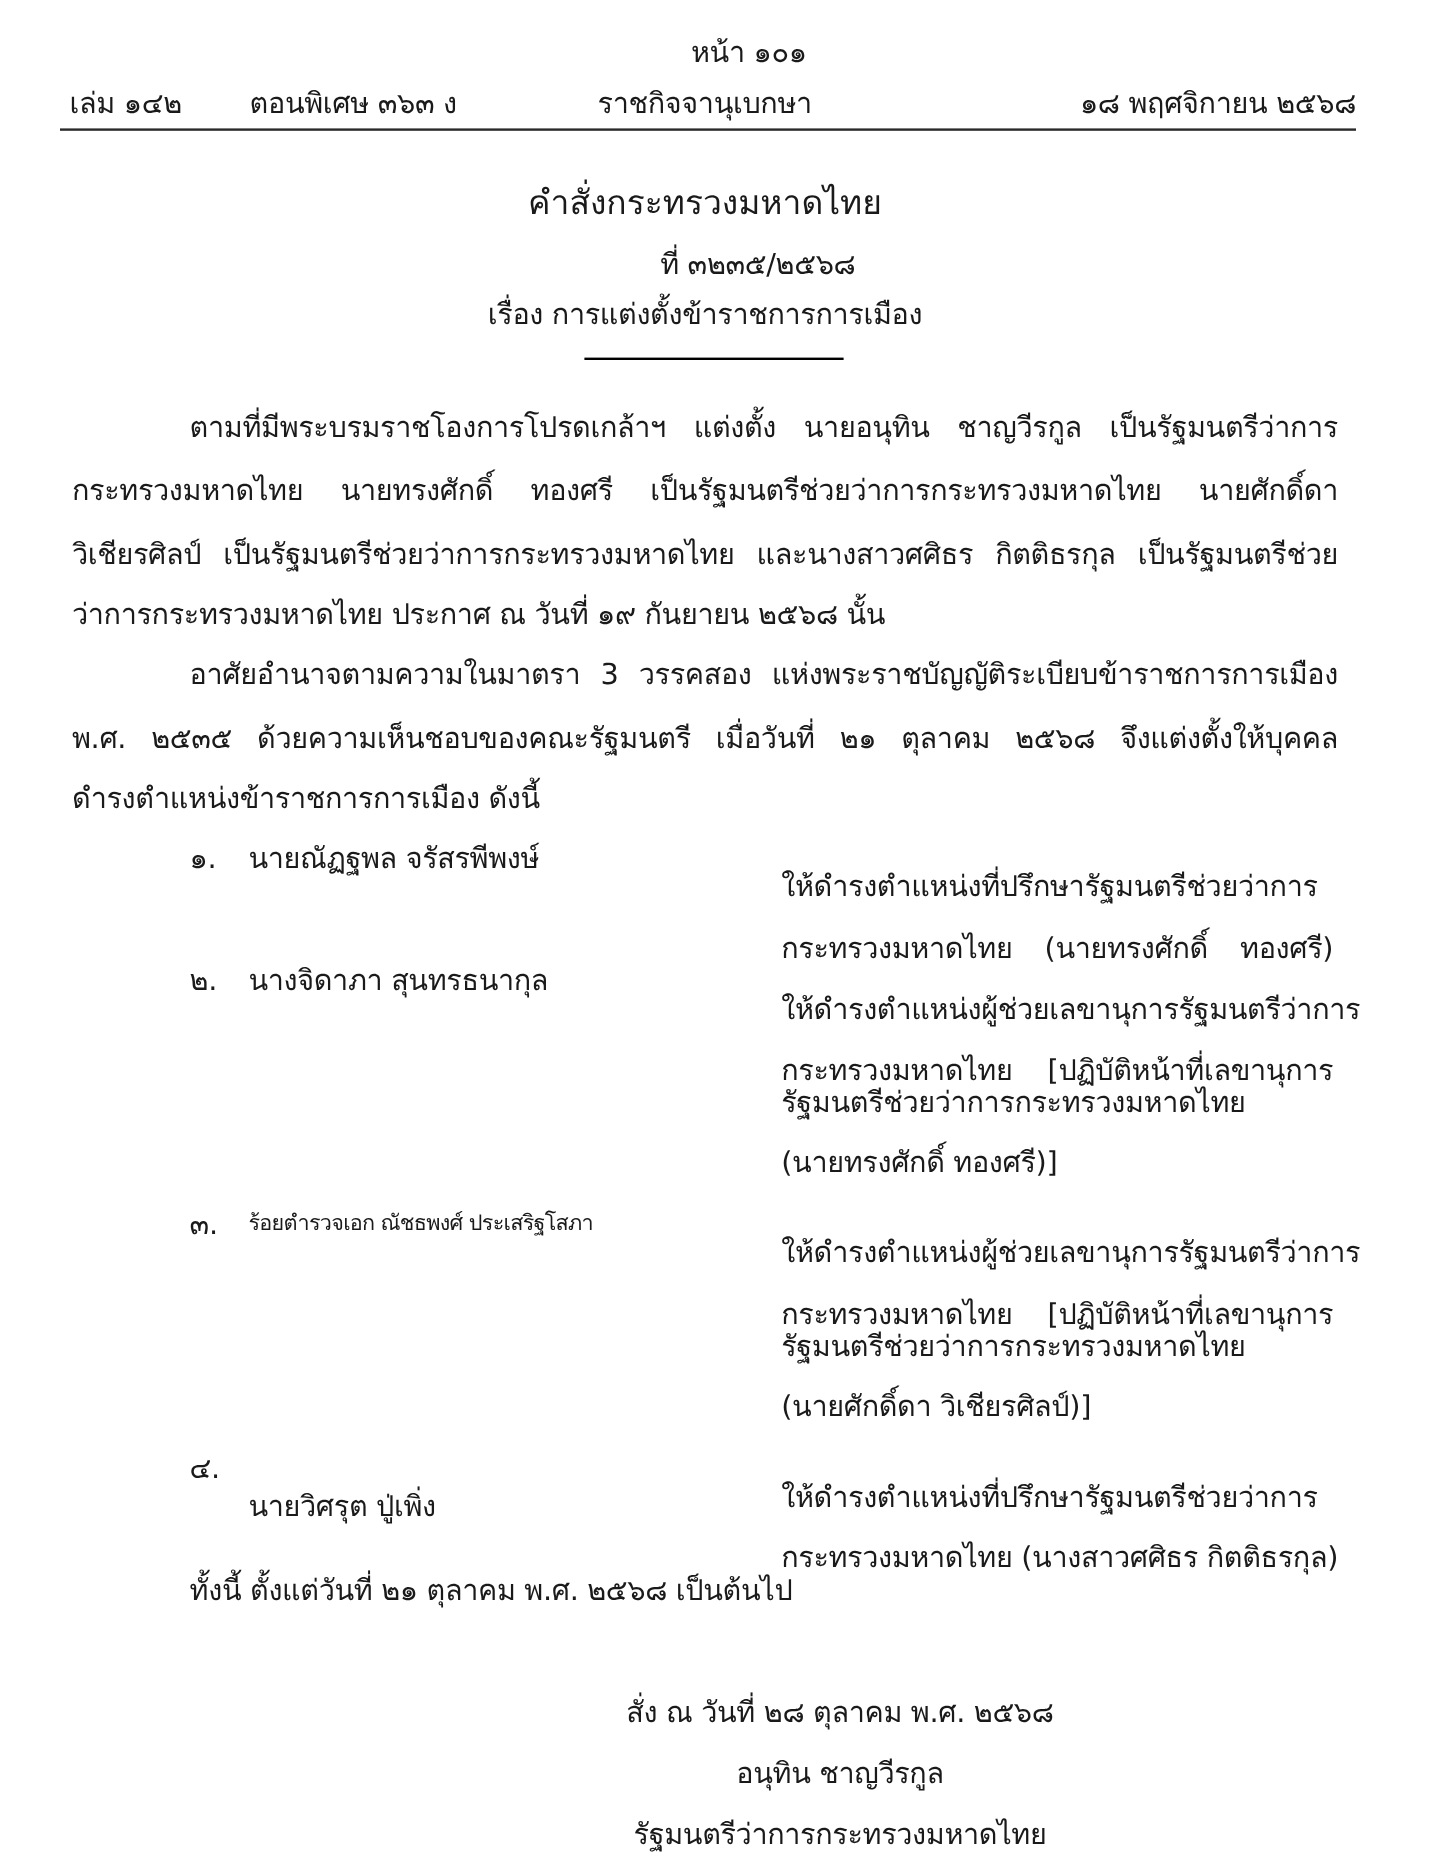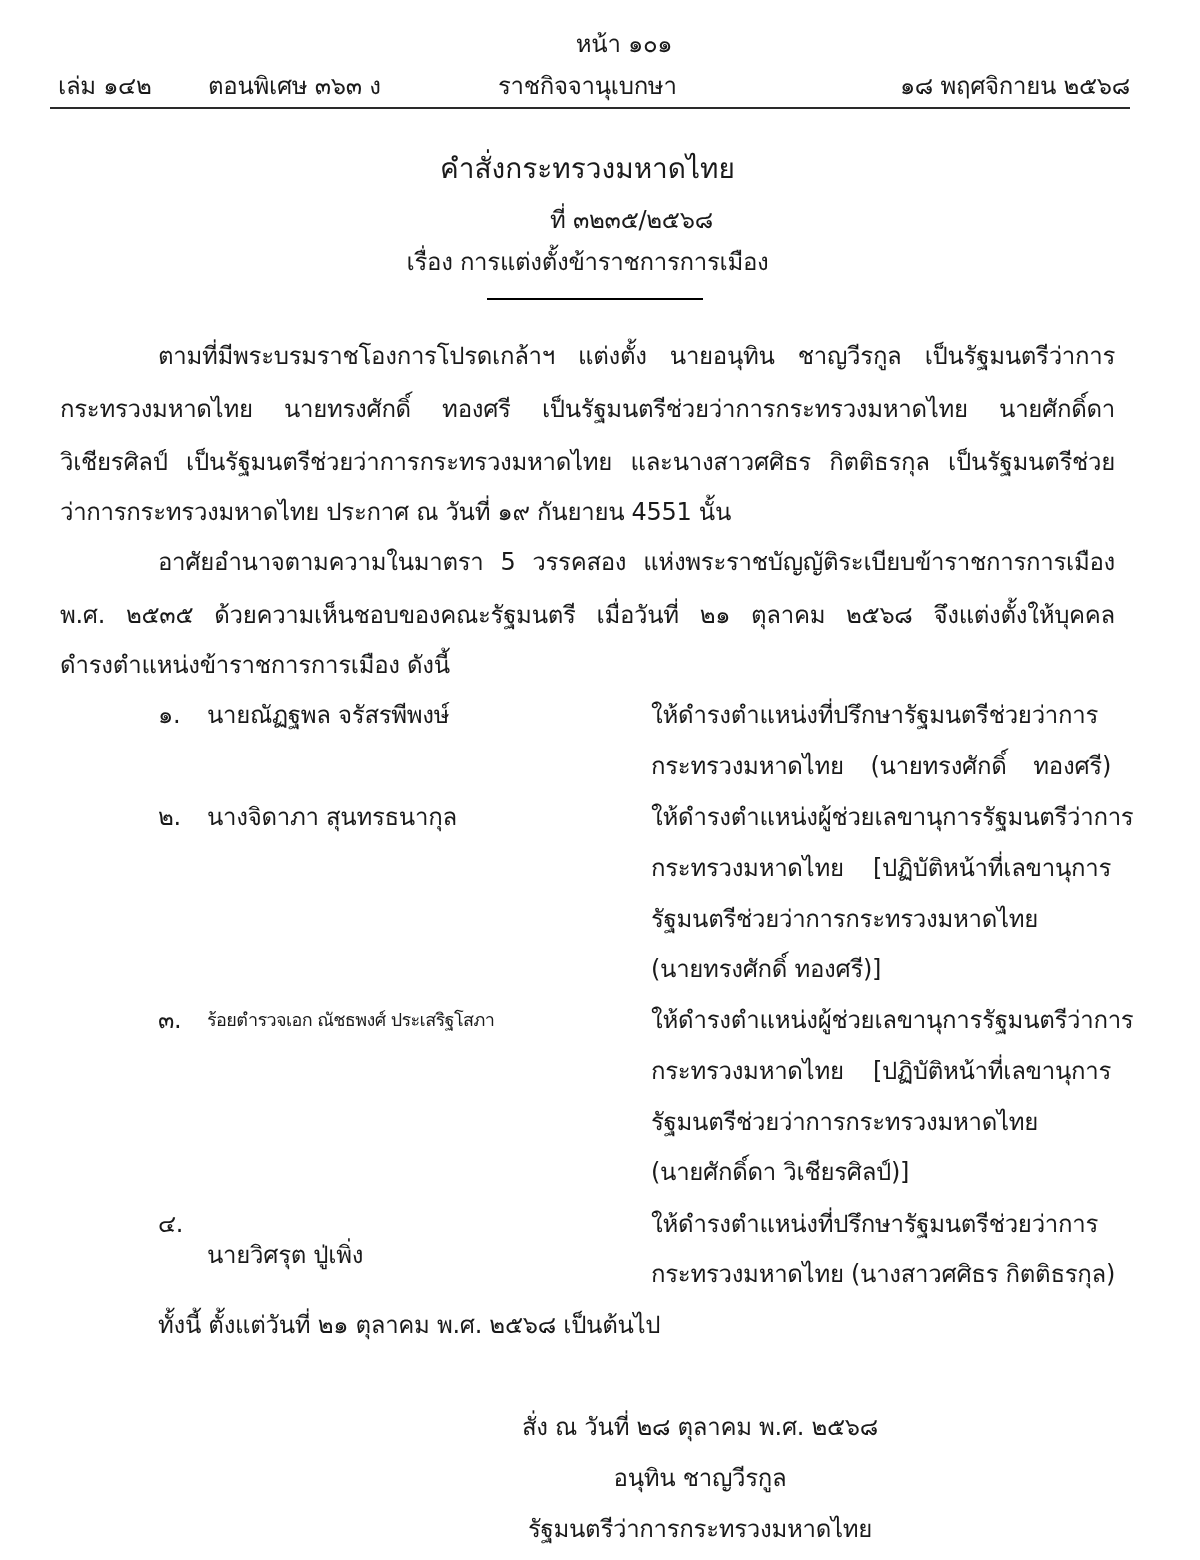--- a/index.html
+++ b/index.html
@@ -15,43 +15,43 @@
     .rule-top { position: absolute; left: 50px; top: 107px; width: 1080px; height: 2px; background: #2a2a2a; }
     .title { left: 0; width: 1175px; text-align: center; top: 150px; font-size: 28px; line-height: 38px; }
     .order-no { left: 0; width: 1175px; text-align: center; top: 208px; padding-left: 44px; }
     .subject { left: 0; width: 1175px; text-align: center; top: 250px; }
     .rule-short { position: absolute; left: 487px; top: 298px; width: 216px; height: 2px; background: #000; }
     .para-line { left: 60px; width: 1055px; }
     .justify { text-align: justify; text-align-last: justify; }
     .item-num { left: 158px; }
     .item-name { left: 207px; }
     .item-desc { left: 651px; }
-    .item-desc.full { width: 460px; text-align: justify; text-align-last: justify; }
+    .item-desc.full { width: 460px; text-align: justify; text-align-last: justify; margin-top: 24px; }
   </style>
 </head>
 <body>
 
 <div class="abs t page-no">หน้า ๑๐๑</div>
 <div class="abs t hdr" style="left:58px;">เล่ม ๑๔๒</div>
 <div class="abs t hdr" style="left:208px;">ตอนพิเศษ ๓๖๓ ง</div>
 <div class="abs t hdr" style="left:498px;">ราชกิจจานุเบกษา</div>
 <div class="abs t hdr" style="left:850px; width:280px; text-align:right;">๑๘ พฤศจิกายน ๒๕๖๘</div>
 <div class="rule-top"></div>
 
 <div class="abs title">คำสั่งกระทรวงมหาดไทย</div>
 <div class="abs t order-no">ที่ ๓๒๓๕/๒๕๖๘</div>
 <div class="abs t subject">เรื่อง การแต่งตั้งข้าราชการการเมือง</div>
 <div class="rule-short"></div>
 
 <div class="abs t para-line justify" style="top:344px; left:158px; width:957px;">ตามที่มีพระบรมราชโองการโปรดเกล้าฯ แต่งตั้ง นายอนุทิน ชาญวีรกูล เป็นรัฐมนตรีว่าการ</div>
 <div class="abs t para-line justify" style="top:397px;">กระทรวงมหาดไทย นายทรงศักดิ์ ทองศรี เป็นรัฐมนตรีช่วยว่าการกระทรวงมหาดไทย นายศักดิ์ดา</div>
 <div class="abs t para-line justify" style="top:450px;">วิเชียรศิลป์ เป็นรัฐมนตรีช่วยว่าการกระทรวงมหาดไทย และนางสาวศศิธร กิตติธรกุล เป็นรัฐมนตรีช่วย</div>
-<div class="abs t para-line" style="top:500px;">ว่าการกระทรวงมหาดไทย ประกาศ ณ วันที่ ๑๙ กันยายน 4551 นั้น</div>
+<div class="abs t para-line" style="top:500px;">ว่าการกระทรวงมหาดไทย ประกาศ ณ วันที่ ๑๙ กันยายน ๒๕๖๘ นั้น</div>
 
-<div class="abs t para-line justify" style="top:550px; left:158px; width:957px;">อาศัยอำนาจตามความในมาตรา 5 วรรคสอง แห่งพระราชบัญญัติระเบียบข้าราชการการเมือง</div>
+<div class="abs t para-line justify" style="top:550px; left:158px; width:957px;">อาศัยอำนาจตามความในมาตรา 3 วรรคสอง แห่งพระราชบัญญัติระเบียบข้าราชการการเมือง</div>
 <div class="abs t para-line justify" style="top:603px;">พ.ศ. ๒๕๓๕ ด้วยความเห็นชอบของคณะรัฐมนตรี เมื่อวันที่ ๒๑ ตุลาคม ๒๕๖๘ จึงแต่งตั้งให้บุคคล</div>
 <div class="abs t para-line" style="top:653px;">ดำรงตำแหน่งข้าราชการการเมือง ดังนี้</div>
 
 <div class="abs t item-num" style="top:703px;">๑.</div>
 <div class="abs t item-name" style="top:703px;">นายณัฏฐพล จรัสรพีพงษ์</div>
 <div class="abs t item-desc full" style="top:703px;">ให้ดำรงตำแหน่งที่ปรึกษารัฐมนตรีช่วยว่าการ</div>
 <div class="abs t item-desc full" style="top:754px;">กระทรวงมหาดไทย (นายทรงศักดิ์ ทองศรี)</div>
 
 <div class="abs t item-num" style="top:805px;">๒.</div>
 <div class="abs t item-name" style="top:805px;">นางจิดาภา สุนทรธนากุล</div>

